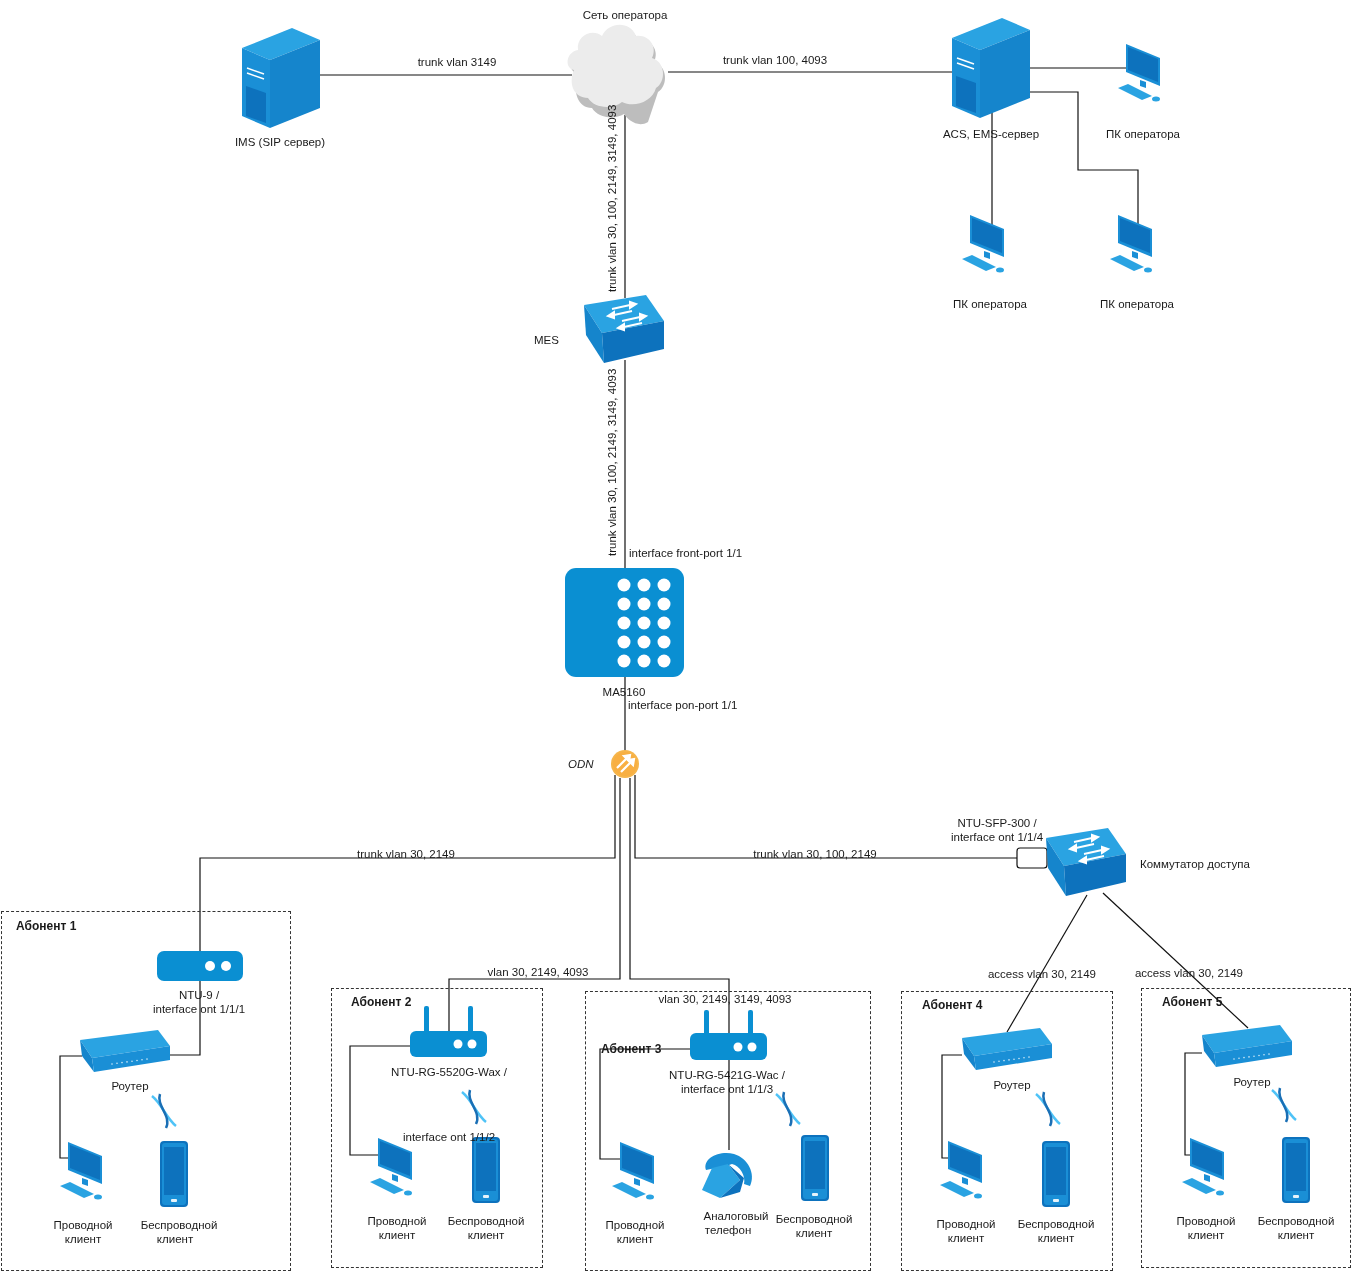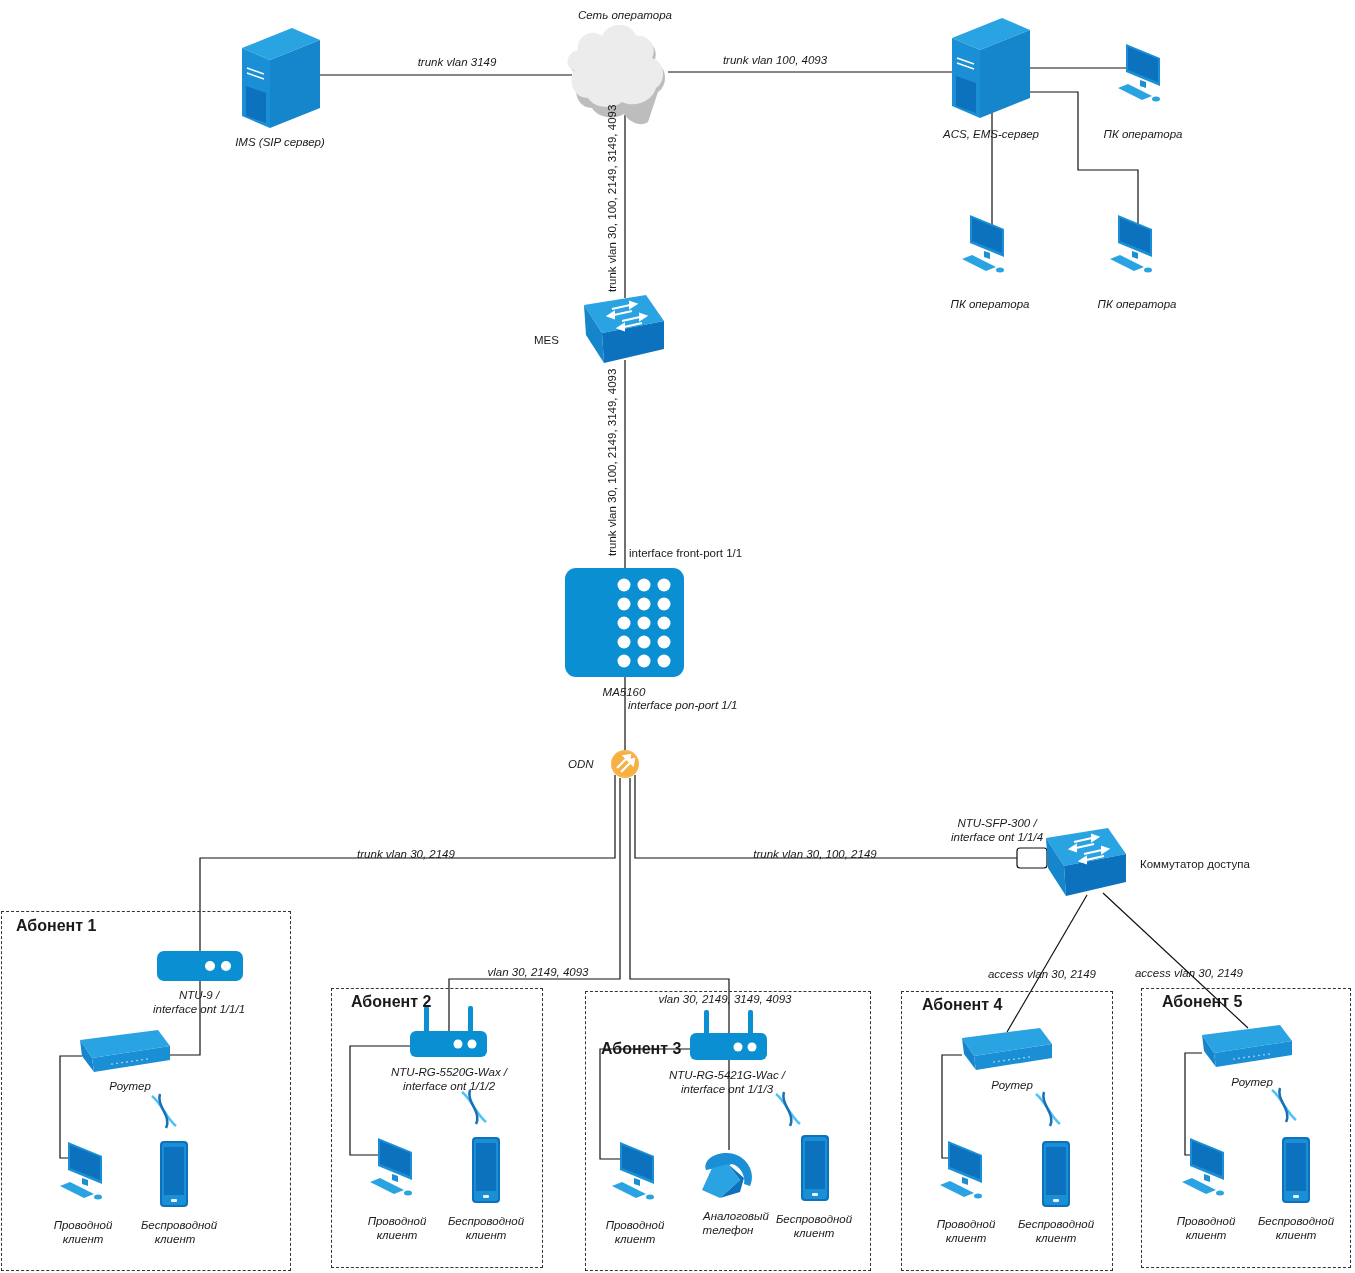--- a/index.html
+++ b/index.html
@@ -1,21 +1,21 @@
 <!DOCTYPE html>
 <html><head>
 <meta charset="utf-8">
 <style>
   html, body { margin:0; padding:0; background:#ffffff; }
   body { width:1355px; height:1273px; position:relative; overflow:hidden;
          font-family:"Liberation Sans", sans-serif; color:#1a1a1a; }
   #diagram { position:absolute; left:0; top:0; width:1355px; height:1273px; }
   .lbl { position:absolute; font-size:11.5px; line-height:14px; white-space:nowrap; color:#1a1a1a; }
-  .lbl.c { text-align:center; transform:translateX(-50%);font-style:italic; }
-  .lbl.bold { font-weight:bold; font-size:16px; }
+  .lbl.c { text-align:center; transform:translateX(-50%); }
+  .lbl.bold { font-weight:bold; font-size:12px; }
   .lbl.vert { transform-origin:0 0; transform:rotate(-90deg); }
   .box { position:absolute; border:1px dashed #333; box-sizing:border-box; }
 </style>
 </head>
 <body>
 
 <svg id="diagram" xmlns="http://www.w3.org/2000/svg" width="1355" height="1273" viewBox="0 0 1355 1273">
   <defs>
 
     <g id="server">
@@ -218,21 +218,21 @@
 
 <div class="lbl c" style="left:457px;top:55px;">trunk vlan 3149</div>
 <div class="lbl c" style="left:775px;top:53px;">trunk vlan 100, 4093</div>
 
 <div class="lbl vert" style="left:605px;top:292px;">trunk vlan 30, 100, 2149, 3149, 4093</div>
 <div class="lbl vert" style="left:605px;top:556px;">trunk vlan 30, 100, 2149, 3149, 4093</div>
 
 <div class="lbl" style="left:534px;top:333px;">MES</div>
 <div class="lbl" style="left:629px;top:546px;">interface front-port 1/1</div>
 <div class="lbl c" style="left:624px;top:685px;">MA5160</div>
-<div class="lbl" style="left:628px;top:698px;font-style:italic;">interface pon-port 1/1</div>
+<div class="lbl" style="left:628px;top:698px;">interface pon-port 1/1</div>
 <div class="lbl" style="left:568px;top:757px;font-style:italic;">ODN</div>
 
 <div class="lbl c" style="left:406px;top:847px;">trunk vlan 30, 2149</div>
 <div class="lbl c" style="left:815px;top:847px;">trunk vlan 30, 100, 2149</div>
 <div class="lbl c" style="left:538px;top:965px;">vlan 30, 2149, 4093</div>
 <div class="lbl c" style="left:725px;top:965px;margin-top:27px;">vlan 30, 2149, 3149, 4093</div>
 <div class="lbl c" style="left:1042px;top:967px;">access vlan 30, 2149</div>
 <div class="lbl c" style="left:1189px;top:966px;">access vlan 30, 2149</div>
 
 <div class="lbl c" style="left:997px;top:816px;">NTU-SFP-300 /</div>
@@ -241,21 +241,21 @@
 
 <div class="lbl bold" style="left:16px;top:919px;">Абонент 1</div>
 <div class="lbl bold" style="left:351px;top:995px;">Абонент 2</div>
 <div class="lbl bold" style="left:601px;top:998px;margin-top:44px;">Абонент 3</div>
 <div class="lbl bold" style="left:922px;top:998px;">Абонент 4</div>
 <div class="lbl bold" style="left:1162px;top:995px;">Абонент 5</div>
 
 <div class="lbl c" style="left:199px;top:988px;">NTU-9 /</div>
 <div class="lbl c" style="left:199px;top:1002px;">interface ont 1/1/1</div>
 <div class="lbl c" style="left:449px;top:1065px;">NTU-RG-5520G-Wax /</div>
-<div class="lbl c" style="left:449px;top:1079px;">interface ont 1/1/2</div>
+<div class="lbl c" style="left:449px;top:1130px;">interface ont 1/1/2</div>
 <div class="lbl c" style="left:727px;top:1068px;">NTU-RG-5421G-Wac /</div>
 <div class="lbl c" style="left:727px;top:1082px;">interface ont 1/1/3</div>
 
 <div class="lbl c" style="left:130px;top:1079px;">Роутер</div>
 <div class="lbl c" style="left:1012px;top:1078px;">Роутер</div>
 <div class="lbl c" style="left:1252px;top:1075px;">Роутер</div>
 
 <div class="lbl c" style="left:83px;top:1218px;">Проводной</div>
 <div class="lbl c" style="left:83px;top:1232px;">клиент</div>
 <div class="lbl c" style="left:179px;top:1218px;">Беспроводной</div>

